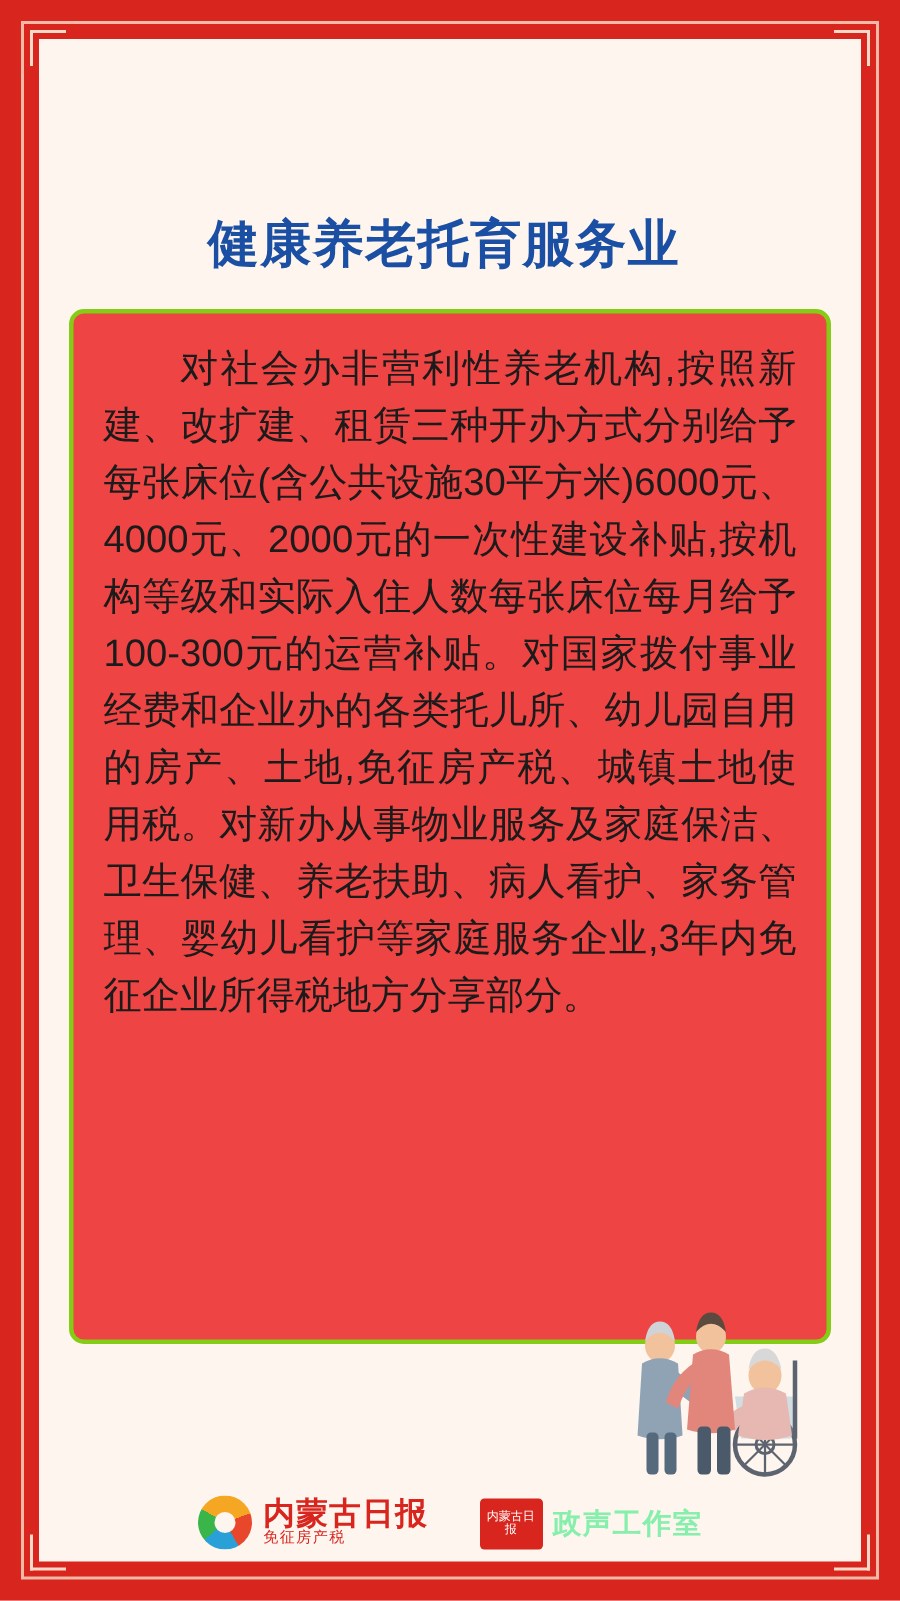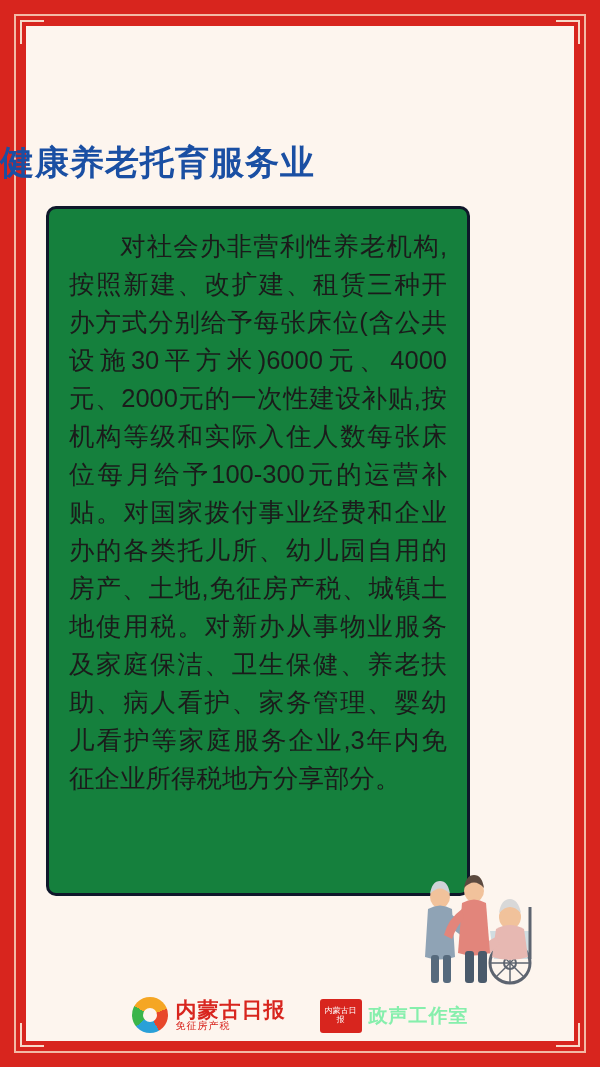--- a/index.html
+++ b/index.html
@@ -61,36 +61,36 @@
     font-weight: bold;
     letter-spacing: 1px;
     font-family: "Liberation Sans", sans-serif;
     white-space: nowrap;
   }
   .subtitle {
     position: absolute;
     left: 0;
     top: 140px;
     width: 592px;
-    text-align: left;
+    text-align: center;
     color: #1a4fa3;
     font-size: 34px;
     font-weight: bold;
     letter-spacing: 1px;
   }
   
   .content-box {
     position: absolute;
     left: 46px;
     top: 206px;
-    width: 424px;
+    width: 508px;
     height: 690px;
-    border: 3px solid #0f172a;
+    border: 3px solid #84cc16;
     border-radius: 10px;
-    background: #15803d;
+    background: #ef4444;
     box-sizing: border-box;
     padding: 18px 20px 10px 20px;
   }
   .para {
     color: #1b1b1b;
     font-size: 25.5px;
     line-height: 38px;
     text-indent: 2em;
     margin: 0 0 26px 0;
     text-align: justify;

